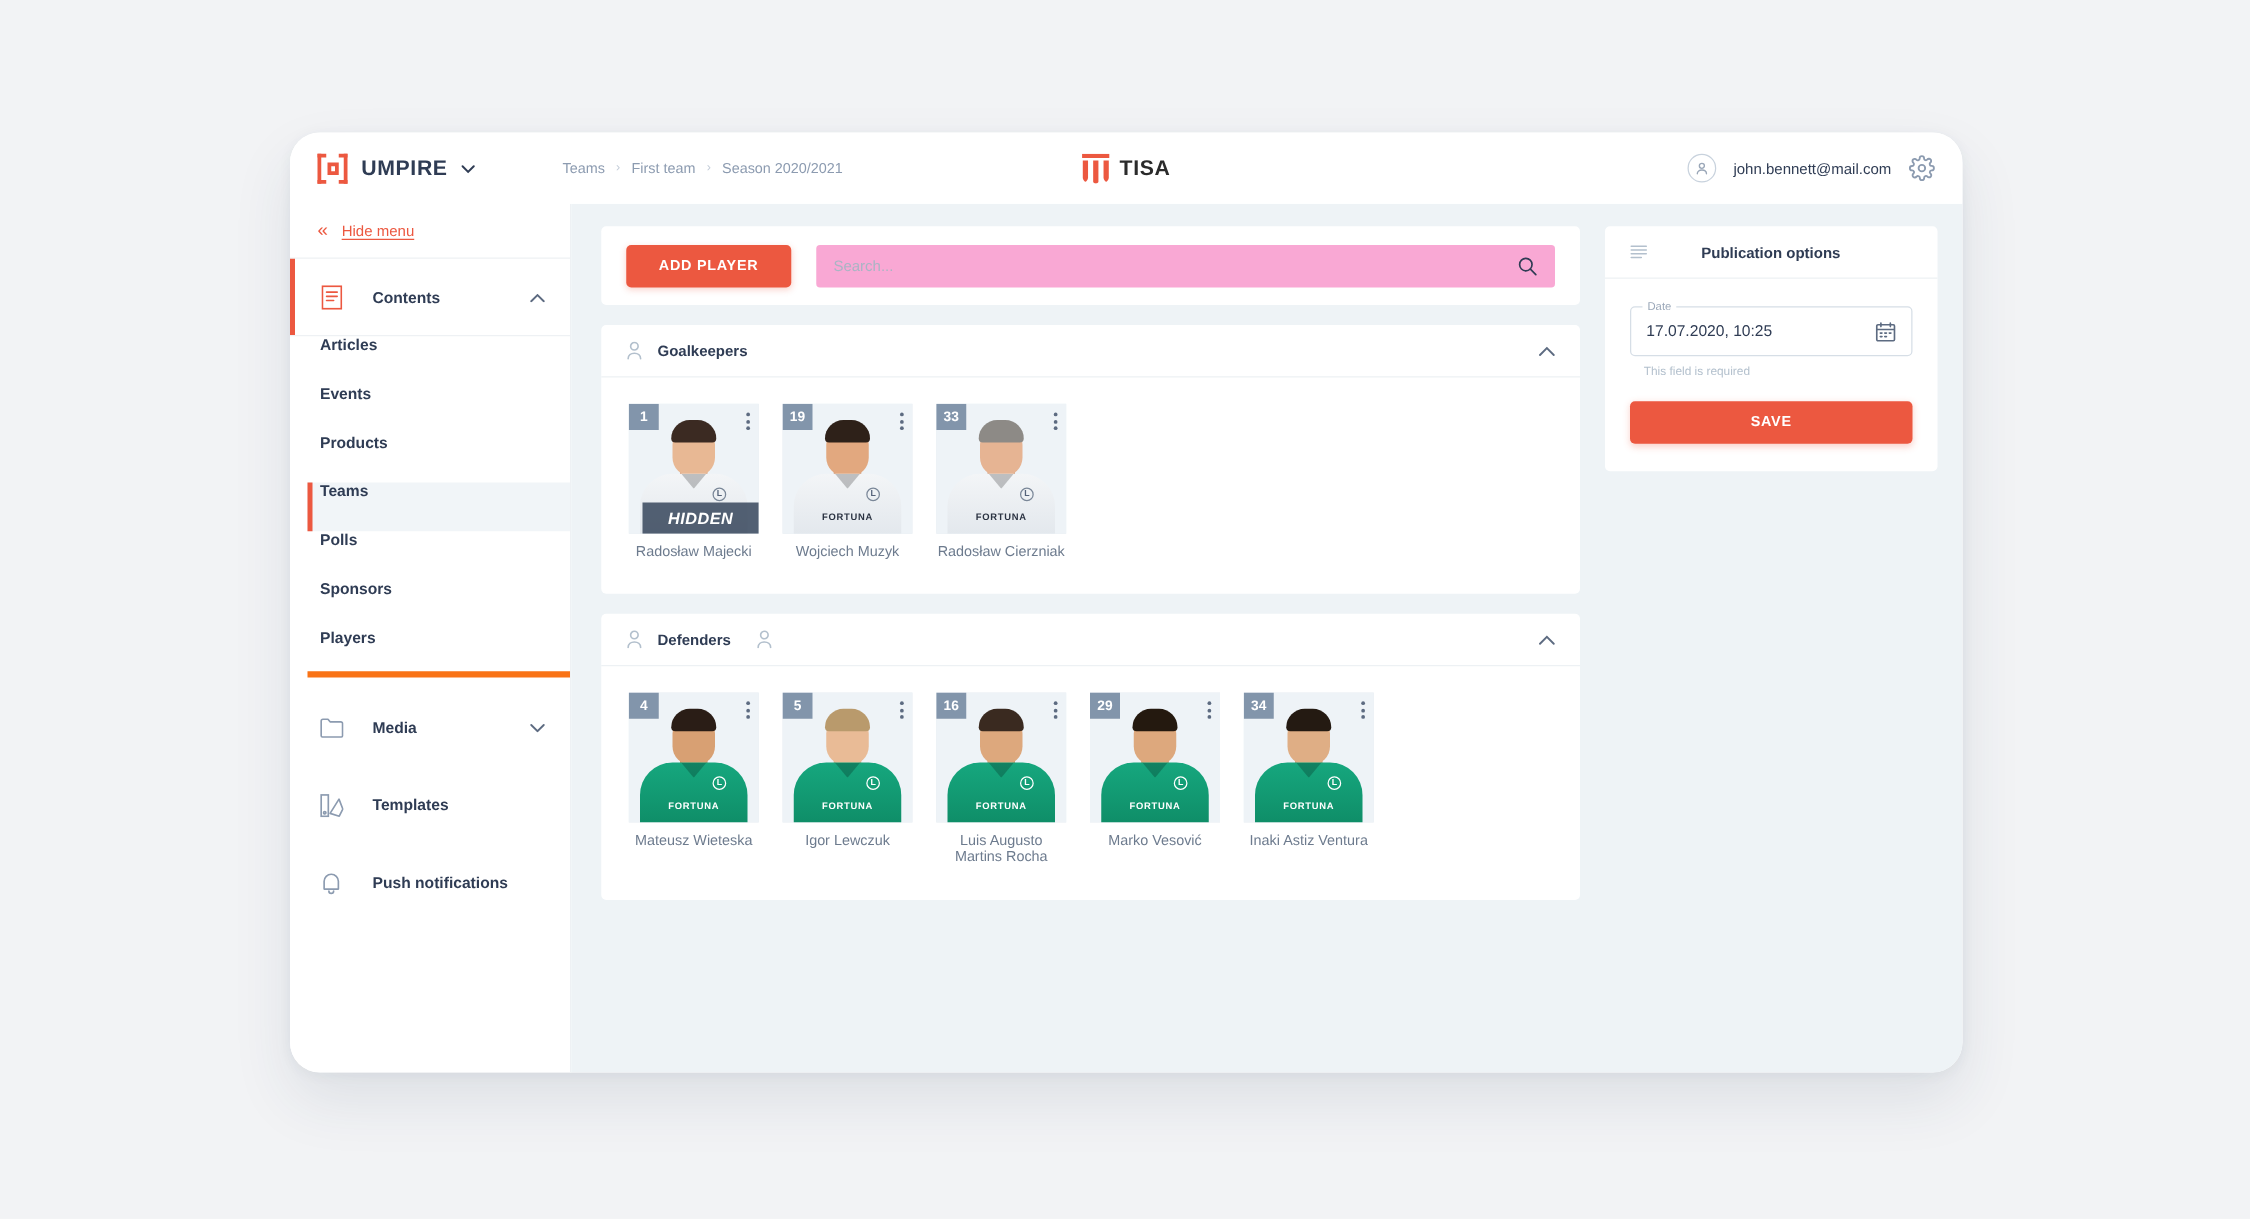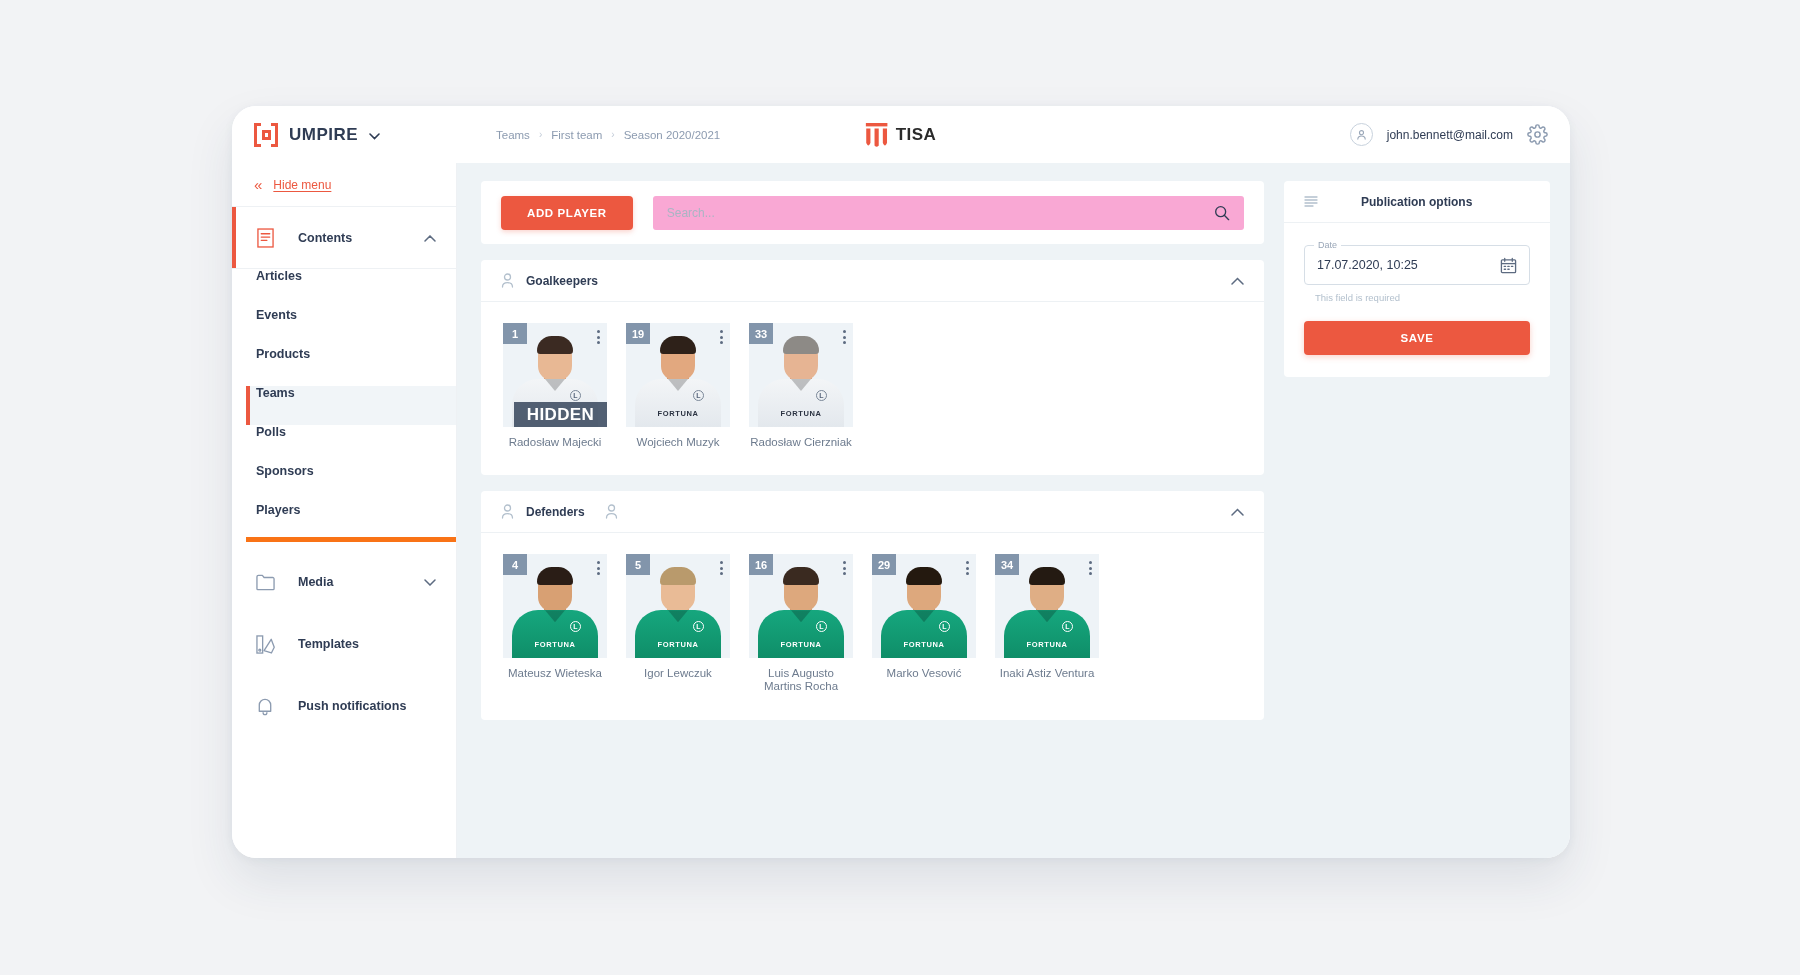--- a/index.html
+++ b/index.html
@@ -26,21 +26,20 @@
 
   
   .topbar {
     height: 57px;
     flex: 0 0 57px;
     background: #ffffff;
     display: flex;
     align-items: center;
     position: relative;
     z-index: 5;
-    gap: 46px;
   }
   .brand { display: flex; align-items: center; gap: 11px; padding-left: 22px; width: 200px; }
   .brand-mark { width: 24px; height: 24px; position: relative; flex: 0 0 24px; }
   .brand-mark .bk {
     position: absolute; top: 0; width: 7px; height: 24px;
     border: 3px solid #ec5840;
   }
   .brand-mark .bk.l { left: 0; border-right: none; }
   .brand-mark .bk.r { right: 0; border-left: none; }
   .brand-mark .ctr {
@@ -174,21 +173,21 @@
   }
   .kebab {
     position: absolute; right: 7px; top: 7px; z-index: 3;
     display: flex; flex-direction: column; gap: 2.5px; cursor: pointer;
   }
   .kebab i { width: 3px; height: 3px; border-radius: 50%; background: #5d6b81; display: block; }
   .hidden-band {
     position: absolute; left: 11px; right: 0; bottom: 0; height: 25px;
     background: rgba(47,63,86,.82); color: #fff;
     display: flex; align-items: center; justify-content: center;
-    font-size: 17px; font-weight: bold; letter-spacing: .4px; z-index: 2;
+    font-size: 13px; font-weight: bold; letter-spacing: .4px; z-index: 2; font-style: italic;
   }
   .pname {
     margin-top: 9px; text-align: center; font-size: 11.5px; color: #6d7b8e;
     line-height: 1.15;
   }
 
   
   .portrait { position: absolute; inset: 0; }
   .portrait .bg { position: absolute; inset: 0; background: #eef3f7; }
   .portrait .neck {

